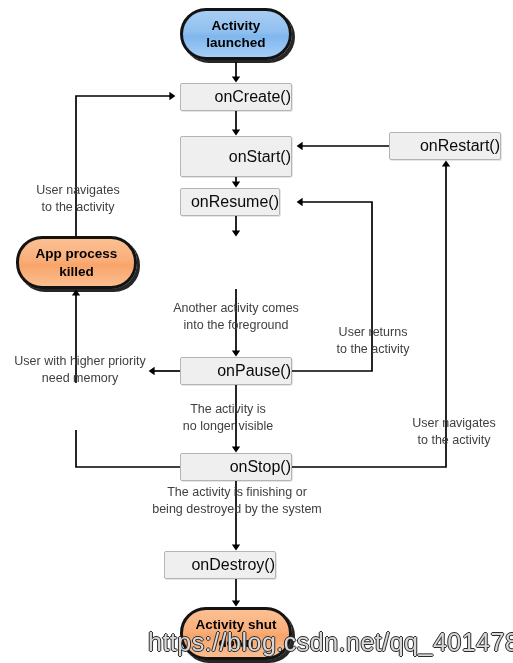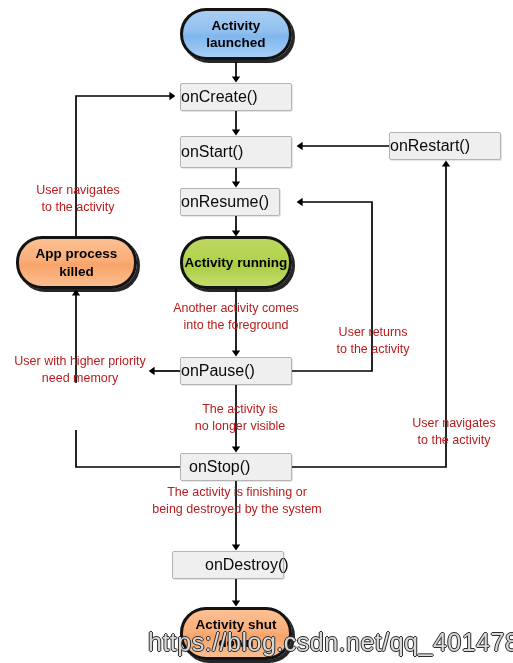--- a/index.html
+++ b/index.html
@@ -22,21 +22,21 @@
     left: 0;
     top: 0;
     width: 513px;
     height: 663px;
   }
   .node {
     position: absolute;
     box-sizing: border-box;
     display: flex;
     align-items: center;
-    justify-content: flex-start;
+    justify-content: flex-end;
     text-align: center;
     z-index: 3;
   }
   
   .node-rect {
     background: #efefef;
     border: 1px solid #b4b4b4;
     border-radius: 2px;
     color: #0a0a0a;
     font-size: 16px;
@@ -65,21 +65,21 @@
   .node-pill .pill-text {
     display: block;
     width: 100%;
   }
   
   .edge-label {
     position: absolute;
     text-align: center;
     font-size: 12.5px;
     line-height: 1.32;
-    color: #b91c1c;
+    color: #404040;
     z-index: 2;
     white-space: pre-line;
   }
   
   #watermark {
     position: absolute;
     z-index: 6;
     left: 148px;
     top: 627px;
     width: 365px;
@@ -145,72 +145,68 @@
 
   <div class="node node-pill pill-blue" style="left:180px; top:8px; width:112px; height:52px;">
     <span class="pill-text">Activity
 launched</span>
   </div>
 
   <div class="node node-rect" style="left:180px; top:83px; width:112px; height:28px;">
     <span>onCreate()</span>
   </div>
 
-  <div class="node node-rect" style="left:180px; top:136px; width:112px; height:32px;">
+  <div class="node node-rect" style="left:180px; top:136px; width:112px; height:41px;">
     <span>onStart()</span>
   </div>
 
   <div class="node node-rect" style="left:180px; top:188px; width:100px; height:28px;">
     <span>onResume()</span>
   </div>
 
-  <div class="node node-pill pill-green" style="left:180px; top:236px; width:112px; height:53px;">
-    <span class="pill-text">Activity
-running</span>
-  </div>
 
   <div class="node node-pill pill-orange" style="left:16px; top:236px; width:121px; height:53px;">
     <span class="pill-text">App process
 killed</span>
   </div>
 
   <div class="node node-rect" style="left:389px; top:132px; width:112px; height:28px;">
     <span>onRestart()</span>
   </div>
 
   <div class="node node-rect" style="left:180px; top:357px; width:112px; height:28px;">
     <span>onPause()</span>
   </div>
 
   <div class="node node-rect" style="left:180px; top:453px; width:112px; height:28px;padding-left:8px;">
     <span>onStop()</span>
   </div>
 
-  <div class="node node-rect" style="left:172px; top:551px; width:112px; height:28px;padding-left:32px;">
+  <div class="node node-rect" style="left:164px; top:551px; width:112px; height:28px;padding-left:32px;">
     <span>onDestroy()</span>
   </div>
 
   <div class="node node-pill pill-orange" style="left:180px; top:607px; width:112px; height:53px;">
     <span class="pill-text">Activity
 shut down</span>
   </div>
 
   <div class="edge-label" style="left:8px; top:182px; width:140px;">User navigates
 to the activity</div>
 
   <div class="edge-label" style="left:158px; top:300px; width:156px;">Another activity comes
 into the foreground</div>
 
   <div class="edge-label" style="left:2px; top:353px; width:156px;">User with higher priority
 need memory</div>
 
   <div class="edge-label" style="left:323px; top:324px; width:100px;">User returns
 to the activity</div>
 
-  <div class="edge-label" style="left:184px; top:401px; width:112px;">The activity is
+  <div class="edge-label" style="left:172px; top:401px; width:112px;">The activity is
 no longer visible</div>
 
   <div class="edge-label" style="left:399px; top:415px; width:110px;">User navigates
 to the activity</div>
 
   <div class="edge-label" style="left:146px; top:484px; width:182px;">The activity is finishing or
 being destroyed by the system</div>
 
   <div id="watermark">https://blog.csdn.net/qq_40147863</div>
 

